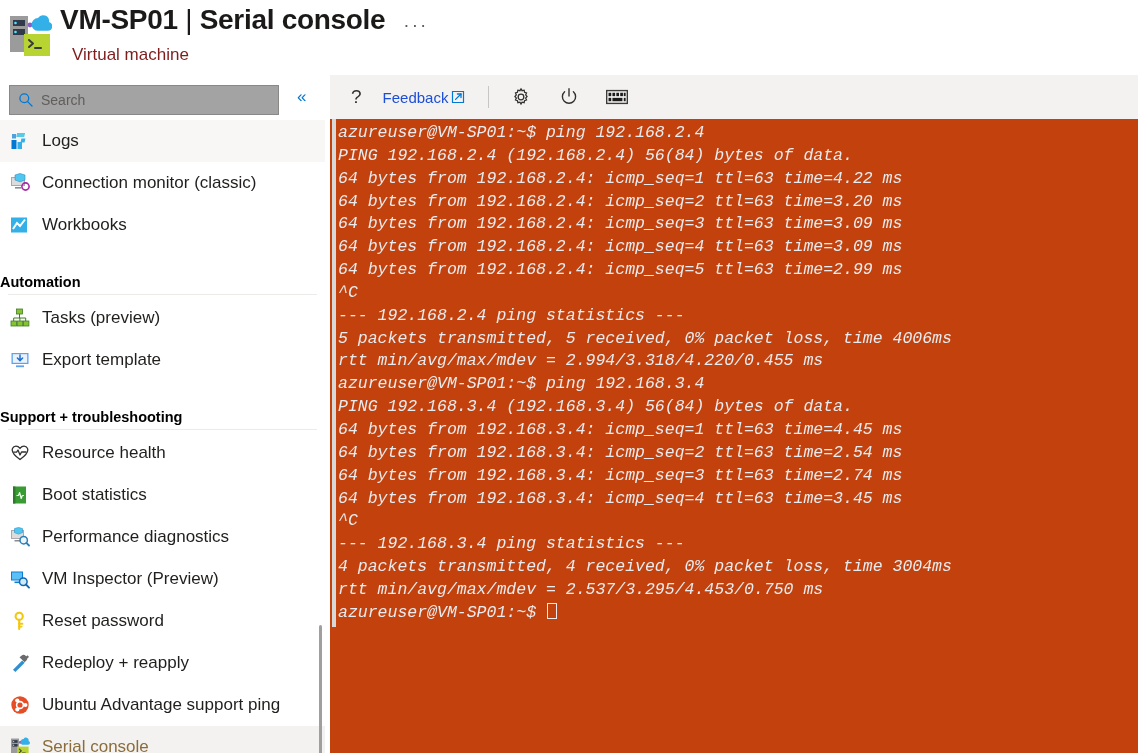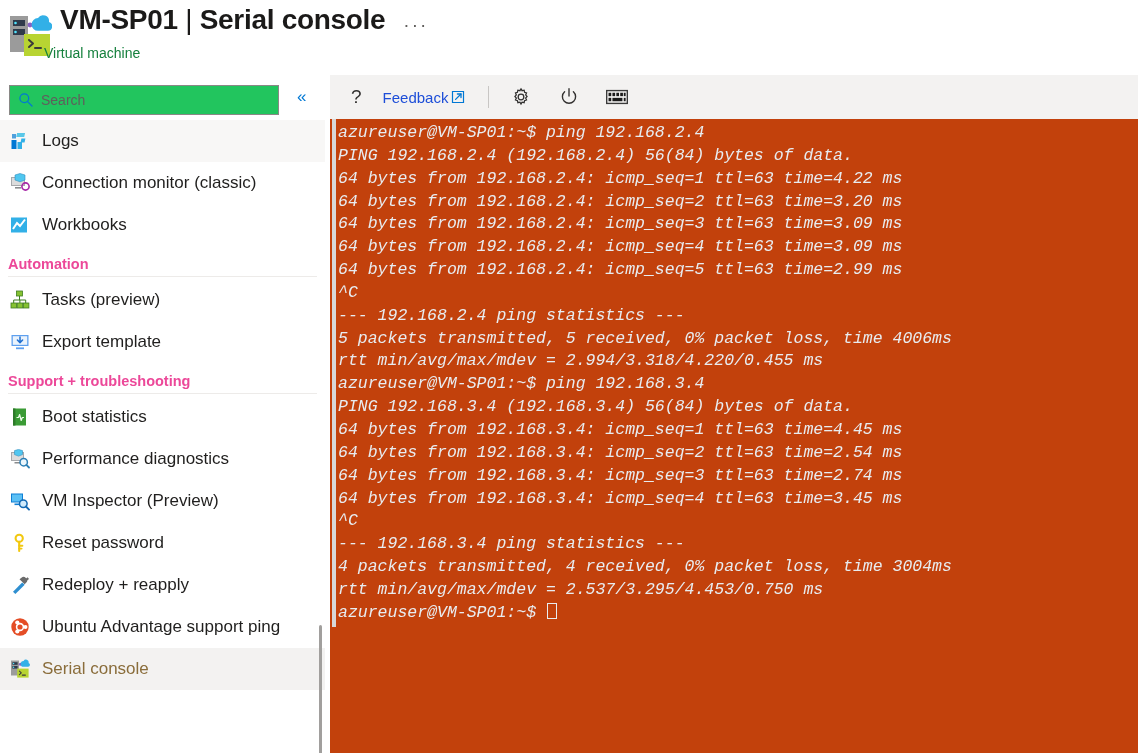--- a/index.html
+++ b/index.html
@@ -18,30 +18,30 @@
   .title-row { position:absolute; left:60px; top:4px; display:flex; align-items:center; }
   .page-title {
     font-size:28px; font-weight:600; color:#1b1a19; letter-spacing:-0.3px;
     white-space:nowrap;
   }
   .title-sep { font-weight:300; color:#1b1a19; }
   .ellipsis-btn {
     margin-left:18px; margin-top:8px; font-size:19px; color:#605e5c;
     letter-spacing:2px; cursor:pointer; line-height:1; user-select:none;
   }
-  .subtitle { position:absolute; left:44px; top:45px; font-size:14px; color:#15803d; }
+  .subtitle { position:absolute; left:72px; top:45px; font-size:17px; color:#7f1d1d; }
 
   
   .sidebar {
     position:absolute; left:0; top:80px; width:325px; height:673px;
     background:#fff; overflow:hidden;
   }
   .search-wrap { position:relative; margin:5px 0 0 9px; width:270px; height:30px; }
   .search-box {
-    width:270px; height:30px; border:1px solid #8a8886; background:#22c55e;
+    width:270px; height:30px; border:1px solid #8a8886; background:#a3a3a3;
     display:flex; align-items:center; padding-left:8px;
   }
   .search-box .mag { width:16px; height:16px; flex:none; }
   .search-input {
     border:none; outline:none; background:transparent;
     font-family:"Liberation Sans", sans-serif; font-size:14px; color:#323130;
     margin-left:7px; width:215px; padding:0;
   }
   .search-input::placeholder { color:#605e5c; }
   .collapse-btn {
@@ -53,22 +53,22 @@
   .nav-item {
     position:relative; display:flex; align-items:center; height:42px;
     padding-left:10px; cursor:pointer; font-size:17px; color:#201f1e;
   }
   .nav-item.sel { background:#f3f2f1; }
   .nav-item.sel .nav-label { color:#8a6d3b; }
   .nav-item.hov { background:#f8f7f6; }
   .nav-icon { width:20px; height:20px; flex:none; margin-right:12px; }
   .nav-label { white-space:nowrap; }
   .group-head {
-    padding-left:8px; font-size:14.5px; font-weight:700; color:#ec4899;
-    margin-top:10px; margin-bottom:3px;
+    padding-left:0; font-size:14.5px; font-weight:700; color:#000000;
+    margin-top:28px; margin-bottom:3px;
   }
   .group-rule { height:1px; background:#edebe9; margin:4px 8px 2px 8px; }
 
   .side-scroll {
     position:absolute; left:319px; top:545px; width:3px; height:190px;
     background:#a19f9d; border-radius:2px;
   }
 
   
   .console-panel {
@@ -196,20 +196,27 @@
             <rect x="2.8" y="4.2" width="14.4" height="8.6" fill="#eaf3fc"></rect>
             <rect x="6" y="15.4" width="8" height="1.8" fill="#5ea0ef"></rect>
             <path d="M10 5 v4.6 M7.4 8 L10 10.6 L12.6 8" stroke="#1f6fd0" stroke-width="1.5" fill="none" stroke-linecap="round" stroke-linejoin="round"></path>
           </svg>
           <span class="nav-label">Export template</span>
         </div>
         <div class="group-head">Support + troubleshooting</div>
         <div class="group-rule"></div>
         <div class="nav-item">
           <svg viewBox="0 0 20 20" class="nav-icon">
+            <path d="M10 16.5 C3 11.5 1.2 8.2 2.6 5.3 C3.9 2.6 7.6 2.4 10 5.4 C12.4 2.4 16.1 2.6 17.4 5.3 C18.8 8.2 17 11.5 10 16.5 z" fill="none" stroke="#323130" stroke-width="1.3"></path>
+            <path d="M3.2 9.2 h3.4 L8 7 l2 5 1.5-3 h5" fill="none" stroke="#323130" stroke-width="1.3" stroke-linejoin="round"></path>
+          </svg>
+          <span class="nav-label">Resource health</span>
+        </div>
+        <div class="nav-item">
+          <svg viewBox="0 0 20 20" class="nav-icon">
             <rect x="3" y="1.5" width="13" height="17" fill="#3a9b35"></rect>
             <rect x="3" y="1.5" width="2.4" height="17" fill="#2e7a2a"></rect>
             <path d="M6.5 10.5 h2 L9.6 7.5 l1.6 6 1.1-3 h1.7" stroke="#eafbe8" stroke-width="1.2" fill="none" stroke-linejoin="round"></path>
           </svg>
           <span class="nav-label">Boot statistics</span>
         </div>
         <div class="nav-item">
           <svg viewBox="0 0 20 20" class="nav-icon">
             <rect x="1" y="3" width="13" height="9" fill="#a7a9ac"></rect>
             <rect x="2" y="4" width="11" height="7" fill="#dcdcdc"></rect>

